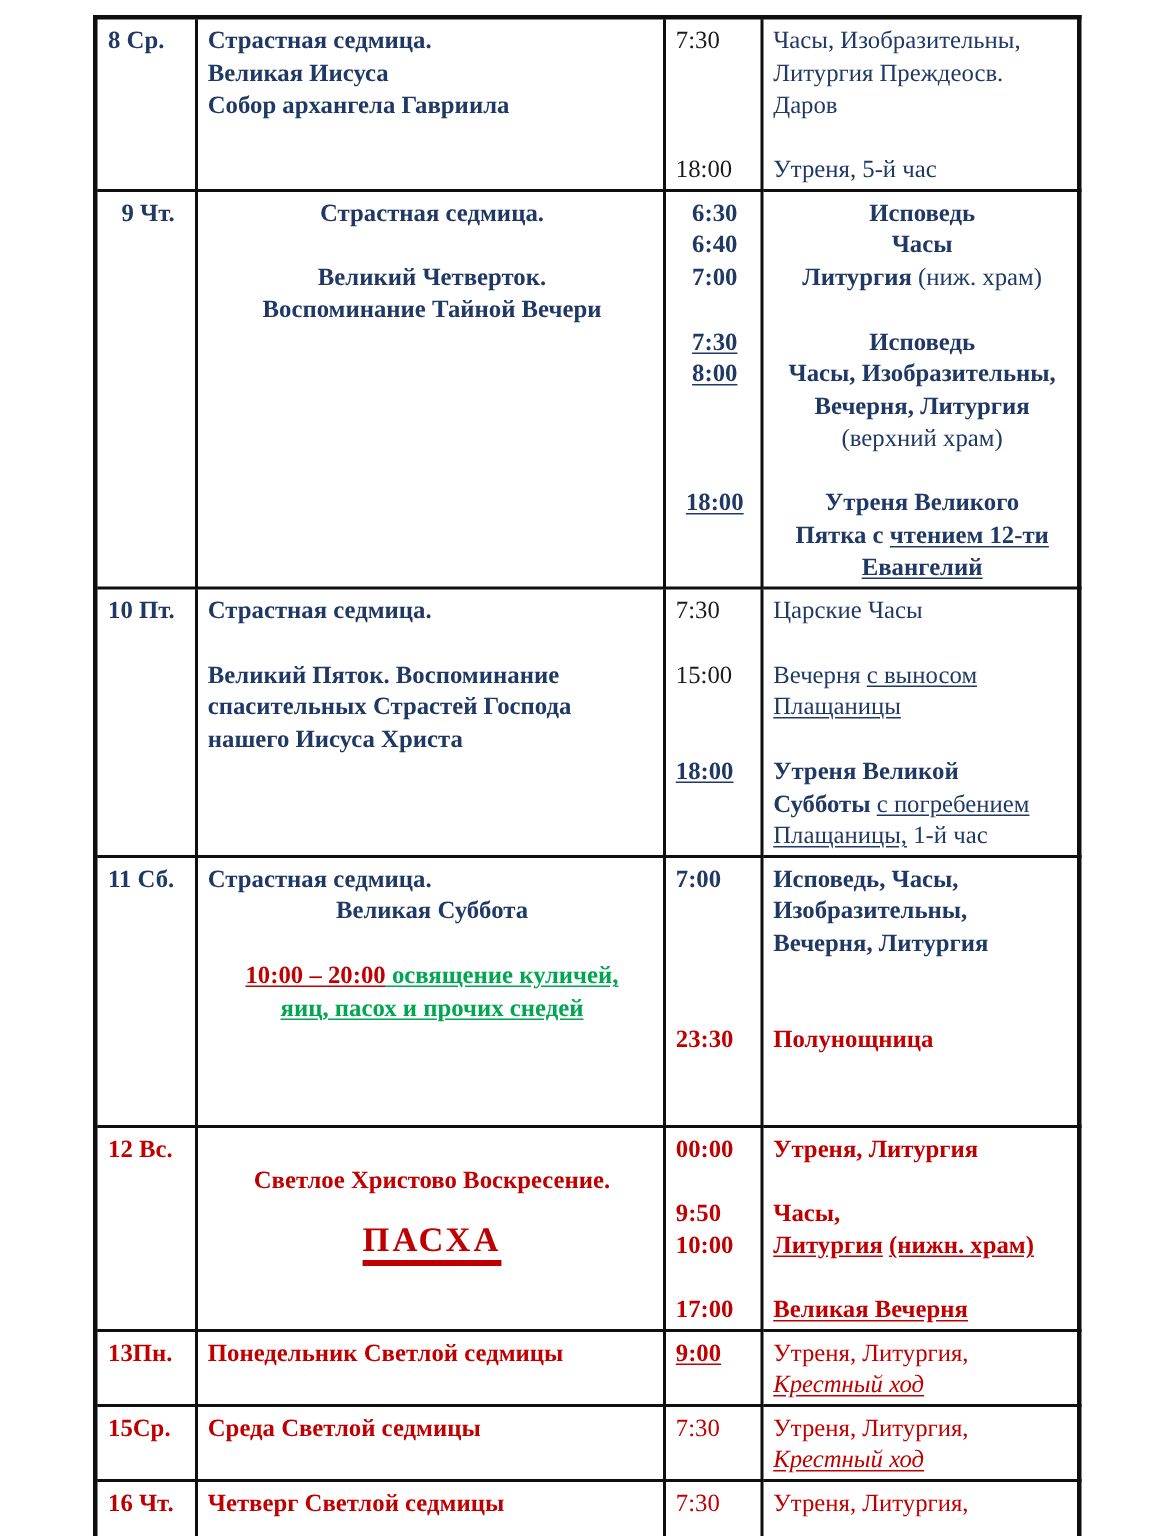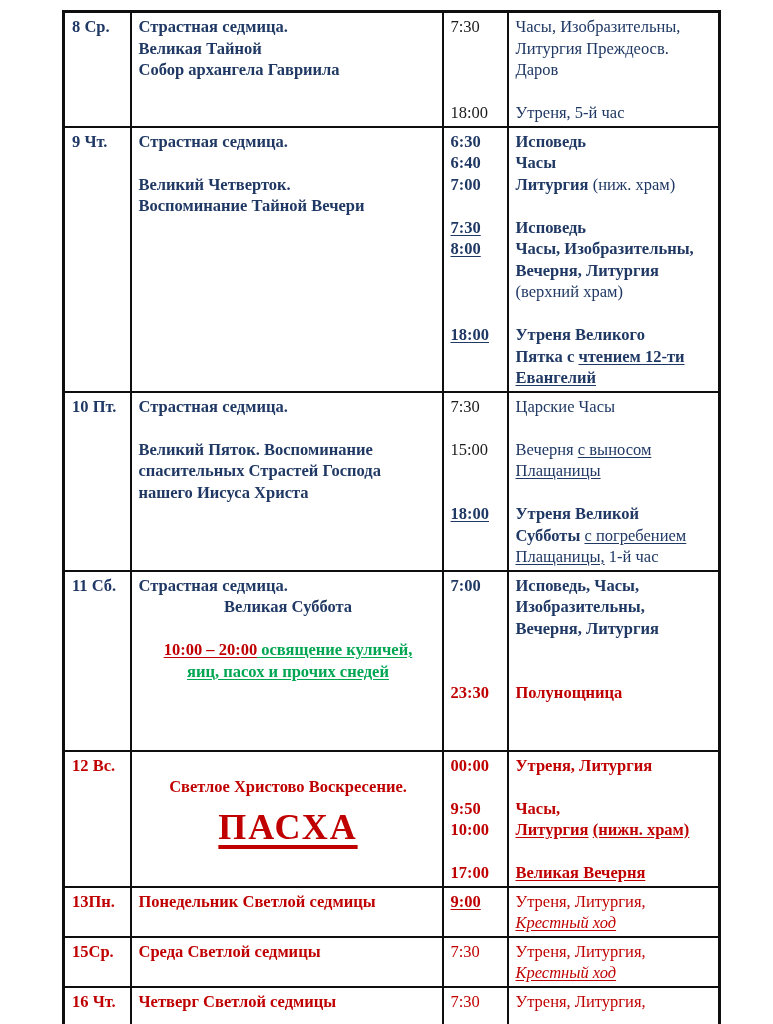--- a/index.html
+++ b/index.html
@@ -25,21 +25,21 @@
     overflow:hidden;
   }
   td.c-date{padding-left:5px;font-family:Liberation Serif, serif;}
   .line{
     font-size:16.5px;
     line-height:21.5px;
     white-space:nowrap;
   }
   .a-center{text-align:center;white-space:normal;}
   .xl{
-    font-size:36px;
+    font-size:23px;
     line-height:46px;
     letter-spacing:2px;
     padding-top:6px;
   }
   .s-b{font-weight:700;}
   .s-u{text-decoration:underline;text-underline-offset:2px;}
   .xl .s-u{text-decoration-thickness:4px;text-underline-offset:6px;}
   .s-i{font-style:italic;}
   .s-navy{color:var(--navy,#1F3864);}
   .s-red{color:var(--red,#C00000);}
@@ -57,39 +57,39 @@
       <col style="width:65px">
       <col style="width:212px">
     </colgroup>
     <tbody>
         <tr style="height: 104px;">
           <td class="c-date">
             <div class="line"><span class="s-b s-navy">8 Ср.</span></div>
           </td>
           <td class="c-desc">
             <div class="line"><span class="s-b s-navy">Страстная седмица.</span></div>
-            <div class="line"><span class="s-b s-navy">Великая Тайной</span></div>
+            <div class="line"><span class="s-b s-navy">Великая Иисуса</span></div>
             <div class="line"><span class="s-b s-navy">Собор архангела Гавриила</span></div>
           </td>
           <td class="c-time">
             <div class="line"><span class="s-black">7:30</span></div>
             <div class="line">&nbsp;</div>
             <div class="line">&nbsp;</div>
             <div class="line">&nbsp;</div>
             <div class="line"><span class="s-black">18:00</span></div>
           </td>
           <td class="c-serv">
             <div class="line"><span class="s-navy">Часы, Изобразительны,</span></div>
             <div class="line"><span class="s-navy">Литургия Преждеосв.</span></div>
             <div class="line"><span class="s-navy">Даров</span></div>
             <div class="line">&nbsp;</div>
             <div class="line"><span class="s-navy">Утреня, 5-й час</span></div>
           </td>
         </tr>
-        <tr style="height: 198px;">
+        <tr style="height: 198px; text-align: center;">
           <td class="c-date">
             <div class="line"><span class="s-b s-navy">9 Чт.</span></div>
           </td>
           <td class="c-desc">
             <div class="line"><span class="s-b s-navy">Страстная седмица.</span></div>
             <div class="line">&nbsp;</div>
             <div class="line"><span class="s-b s-navy">Великий Четверток.</span></div>
             <div class="line"><span class="s-b s-navy">Воспоминание Тайной Вечери</span></div>
           </td>
           <td class="c-time">

